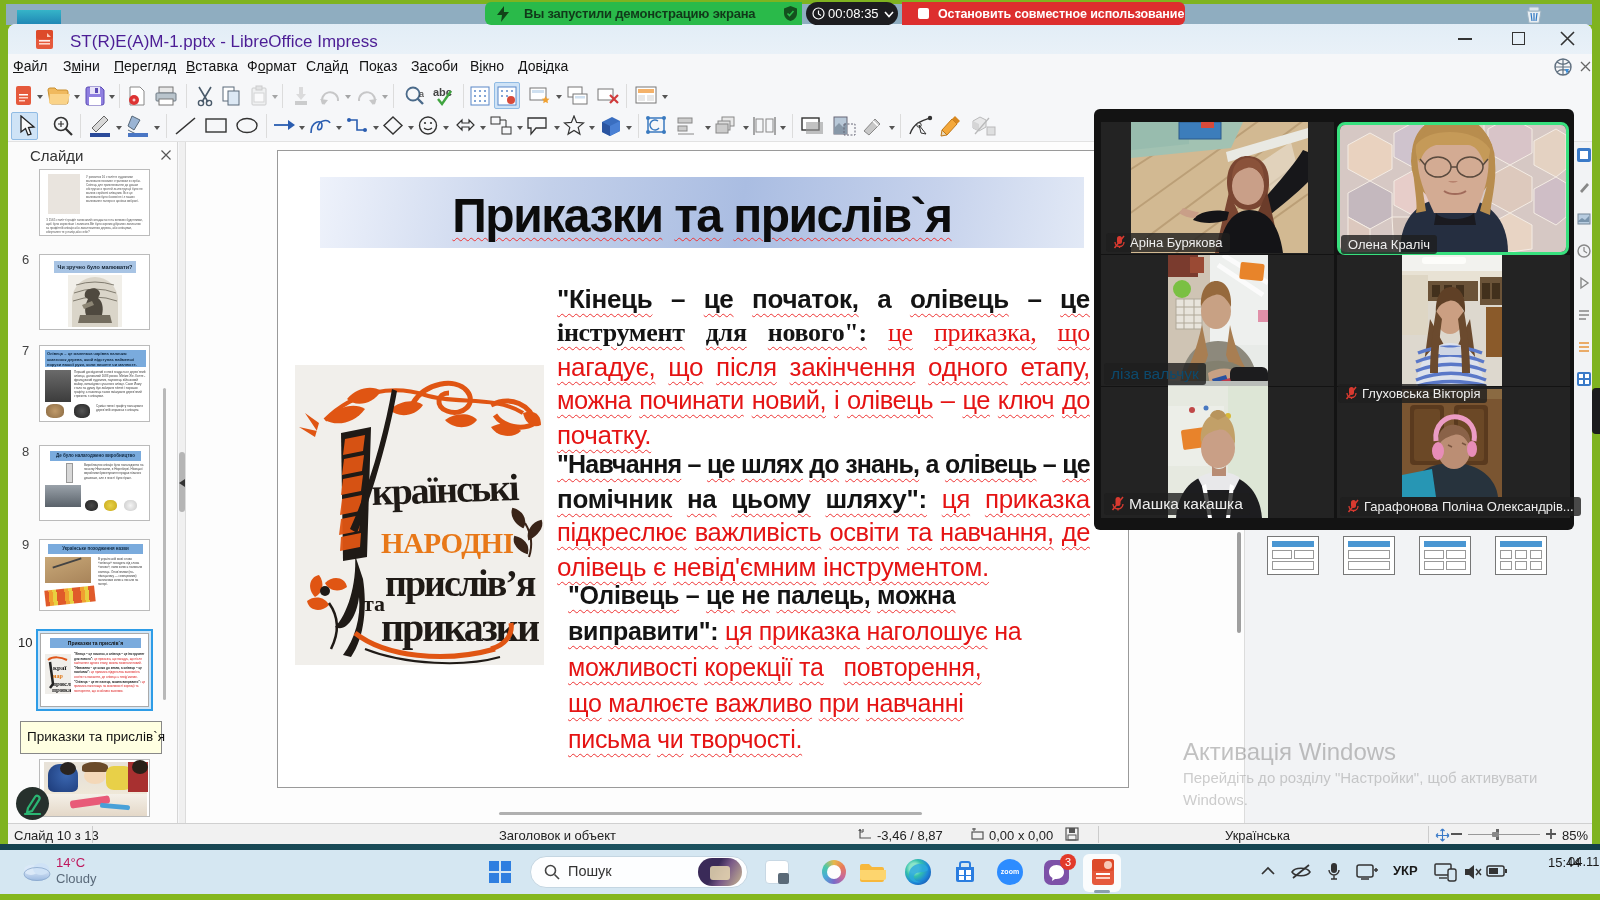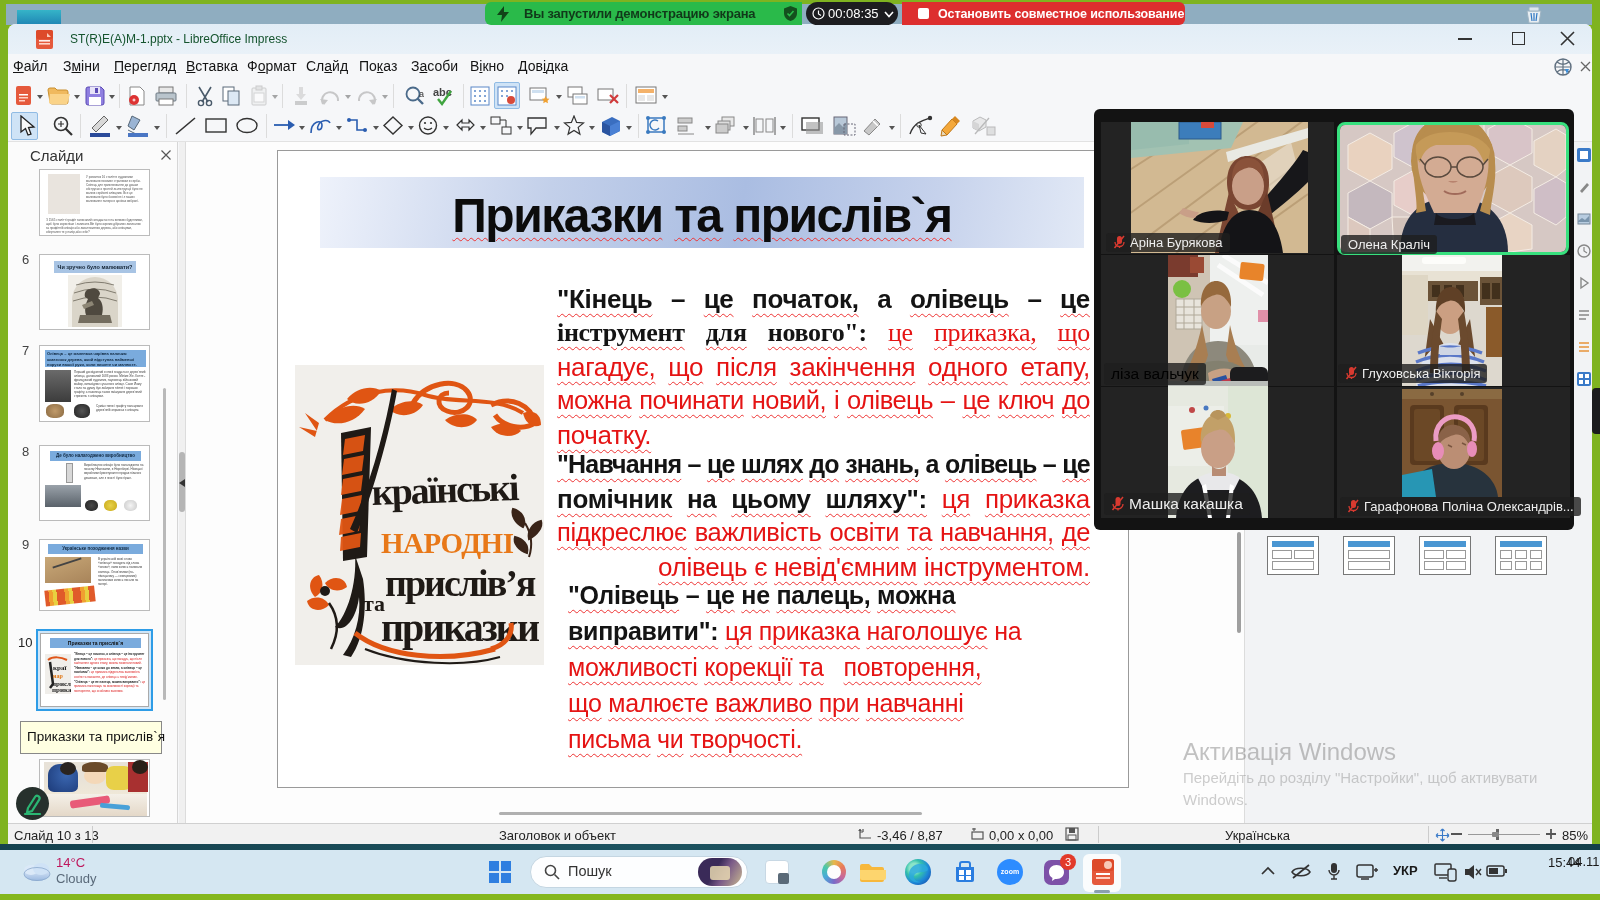--- a/index.html
+++ b/index.html
@@ -26,21 +26,21 @@
 <div class="abs" style="left:8px;top:24px;width:1584px;height:30px;background:linear-gradient(180deg,#e2edf6,#e9f1f8);border-radius:8px 8px 0 0;"></div>
 <div class="abs" style="left:35px;top:30px;width:19px;height:19px;">
 <svg width="19" height="19">
       <rect x="1" y="0" width="17" height="19" rx="2" fill="#e5593c"></rect>
       <rect x="1" y="0" width="17" height="9" rx="2" fill="#dd4a2a"></rect>
       <rect x="4" y="10" width="11" height="1.6" fill="#fff" opacity=".9"></rect>
       <rect x="4" y="13" width="11" height="1.6" fill="#ffd4c8"></rect>
       <path d="M12 3 l4 4 l-4 0 z" fill="#f8c9b8"></path>
     </svg>
 </div>
-<div class="abs" style="left:70px;top:32px;font-size:12px;color:#14532d;">ST(R)E(A)M-1.pptx - LibreOffice Impress</div>
+<div class="abs" style="left:70px;top:32px;font-size:17px;color:#4c1d95;">ST(R)E(A)M-1.pptx - LibreOffice Impress</div>
 <div class="abs" style="left:1458px;top:38px;width:14px;height:2px;background:#333;"></div>
 <div class="abs" style="left:1512px;top:32px;width:13px;height:13px;border:1.5px solid #333;"></div>
 <svg class="abs" style="left:1560px;top:31px;" width="15" height="15">
     <path d="M1 1 L14 14 M14 1 L1 14" stroke="#333" stroke-width="1.6"></path>
   </svg>
 
 <div class="abs" id="menubar" style="left:8px;top:54px;width:1584px;height:27px;background:#f6f7f9;font-size:14px;color:#141414;">
 <span style="position:absolute;left:5px;top:4px;"><u>Ф</u>айл</span>
 <span style="position:absolute;left:55px;top:4px;">З<u>м</u>іни</span>
 <span style="position:absolute;left:106px;top:4px;"><u>П</u>ерегляд</span>
@@ -554,21 +554,21 @@
       <span class="red sq">приказка</span>
     </div>
 <div class="ln j red" style="top:518px;font-size:25.5px;letter-spacing:-0.4px;">
       <span class="sq">підкреслює</span>
       <span class="sq">важливість</span>
       <span class="sq">освіти</span>
       <span class="sq">та</span>
       <span class="sq">навчання,</span>
       <span class="sq">де</span>
     </div>
-<div class="ln red" style="top:552px;text-align:right;"><span class="sq">олівець</span> <span class="sq">є</span> <span class="sq">невід'ємним</span> <span class="sq">інструментом.</span></div>
+<div class="ln red" style="top:552px;"><span class="sq">олівець</span> <span class="sq">є</span> <span class="sq">невід'ємним</span> <span class="sq">інструментом.</span></div>
 <div class="ln b" style="top:581px;left:568px;font-size:25px;"><span class="sq">"Олівець</span> – <span class="sq">це</span> <span class="sq">не</span> <span class="sq">палець,</span> <span class="sq">можна</span></div>
 <div class="ln" style="top:617px;left:568px;font-size:25px;"><span class="b sq">виправити":</span> <span class="red sq">ця</span> <span class="red sq">приказка</span> <span class="red sq">наголошує</span> <span class="red">на</span></div>
 <div class="ln red" style="top:653px;left:568px;font-size:25px;"><span class="sq">можливості</span> <span class="sq">корекції</span> <span class="sq">та</span>&nbsp;&nbsp; <span class="sq">повторення,</span></div>
 <div class="ln red" style="top:689px;left:568px;font-size:25px;"><span class="sq">що</span> <span class="sq">малюєте</span> <span class="sq">важливо</span> <span class="sq">при</span> <span class="sq">навчанні</span></div>
 <div class="ln red" style="top:725px;left:568px;font-size:25px;"><span class="sq">письма</span> <span class="sq">чи</span> <span class="sq">творчості.</span></div>
 </div>
 
 <div class="abs" id="artimg" style="left:295px;top:365px;width:249px;height:300px;background:#f1efeb;">
 <svg width="249" height="300" viewBox="0 0 249 300">
 <g fill="none" stroke="#e05513" stroke-width="4">
@@ -1061,22 +1061,22 @@
 <path d="M46 56 l4 2 M60 54 l4 2" stroke="#7a5540" stroke-width="1.5"></path>
 </svg>
 </div>
 
 <div class="nm" style="left:1106px;top:233px;"><svg class="mic" width="12" height="14">
         <rect x="4" y="1" width="5" height="8" rx="2.5" fill="#d83a30"></rect>
         <path d="M2 7 a4.5 4.5 0 0 0 9 0 M6.5 11 v2" stroke="#d83a30" stroke-width="1.3" fill="none"></path>
         <path d="M1.5 13 L11 1" stroke="#d83a30" stroke-width="1.5"></path>
       </svg>Аріна Бурякова</div>
 <div class="nm" style="left:1341px;top:235px;text-align:center;">Олена Краліч</div>
-<div class="nm" style="left:1104px;top:363px;font-size:15.5px;height:22px;line-height:22px;color:#000000;">ліза вальчук</div>
-<div class="nm" style="left:1338px;top:364px;"><svg class="mic" width="12" height="14">
+<div class="nm" style="left:1104px;top:363px;font-size:15.5px;height:22px;line-height:22px;color:#0c4a6e;">ліза вальчук</div>
+<div class="nm" style="left:1338px;top:384px;"><svg class="mic" width="12" height="14">
         <rect x="4" y="1" width="5" height="8" rx="2.5" fill="#d83a30"></rect>
         <path d="M2 7 a4.5 4.5 0 0 0 9 0 M6.5 11 v2" stroke="#d83a30" stroke-width="1.3" fill="none"></path>
         <path d="M1.5 13 L11 1" stroke="#d83a30" stroke-width="1.5"></path>
       </svg>Глуховська Вікторія</div>
 <div class="nm" style="left:1104px;top:493px;font-size:15.5px;height:22px;line-height:22px;"><svg class="mic" width="13" height="15">
         <rect x="4.5" y="1" width="5" height="9" rx="2.5" fill="#d83a30"></rect>
         <path d="M2 8 a5 5 0 0 0 10 0 M7 12 v2.5" stroke="#d83a30" stroke-width="1.3" fill="none"></path>
         <path d="M1.5 14 L12 1" stroke="#d83a30" stroke-width="1.5"></path>
       </svg>Машка какашка</div>
 <div class="nm" style="left:1340px;top:497px;"><svg class="mic" width="12" height="14">

